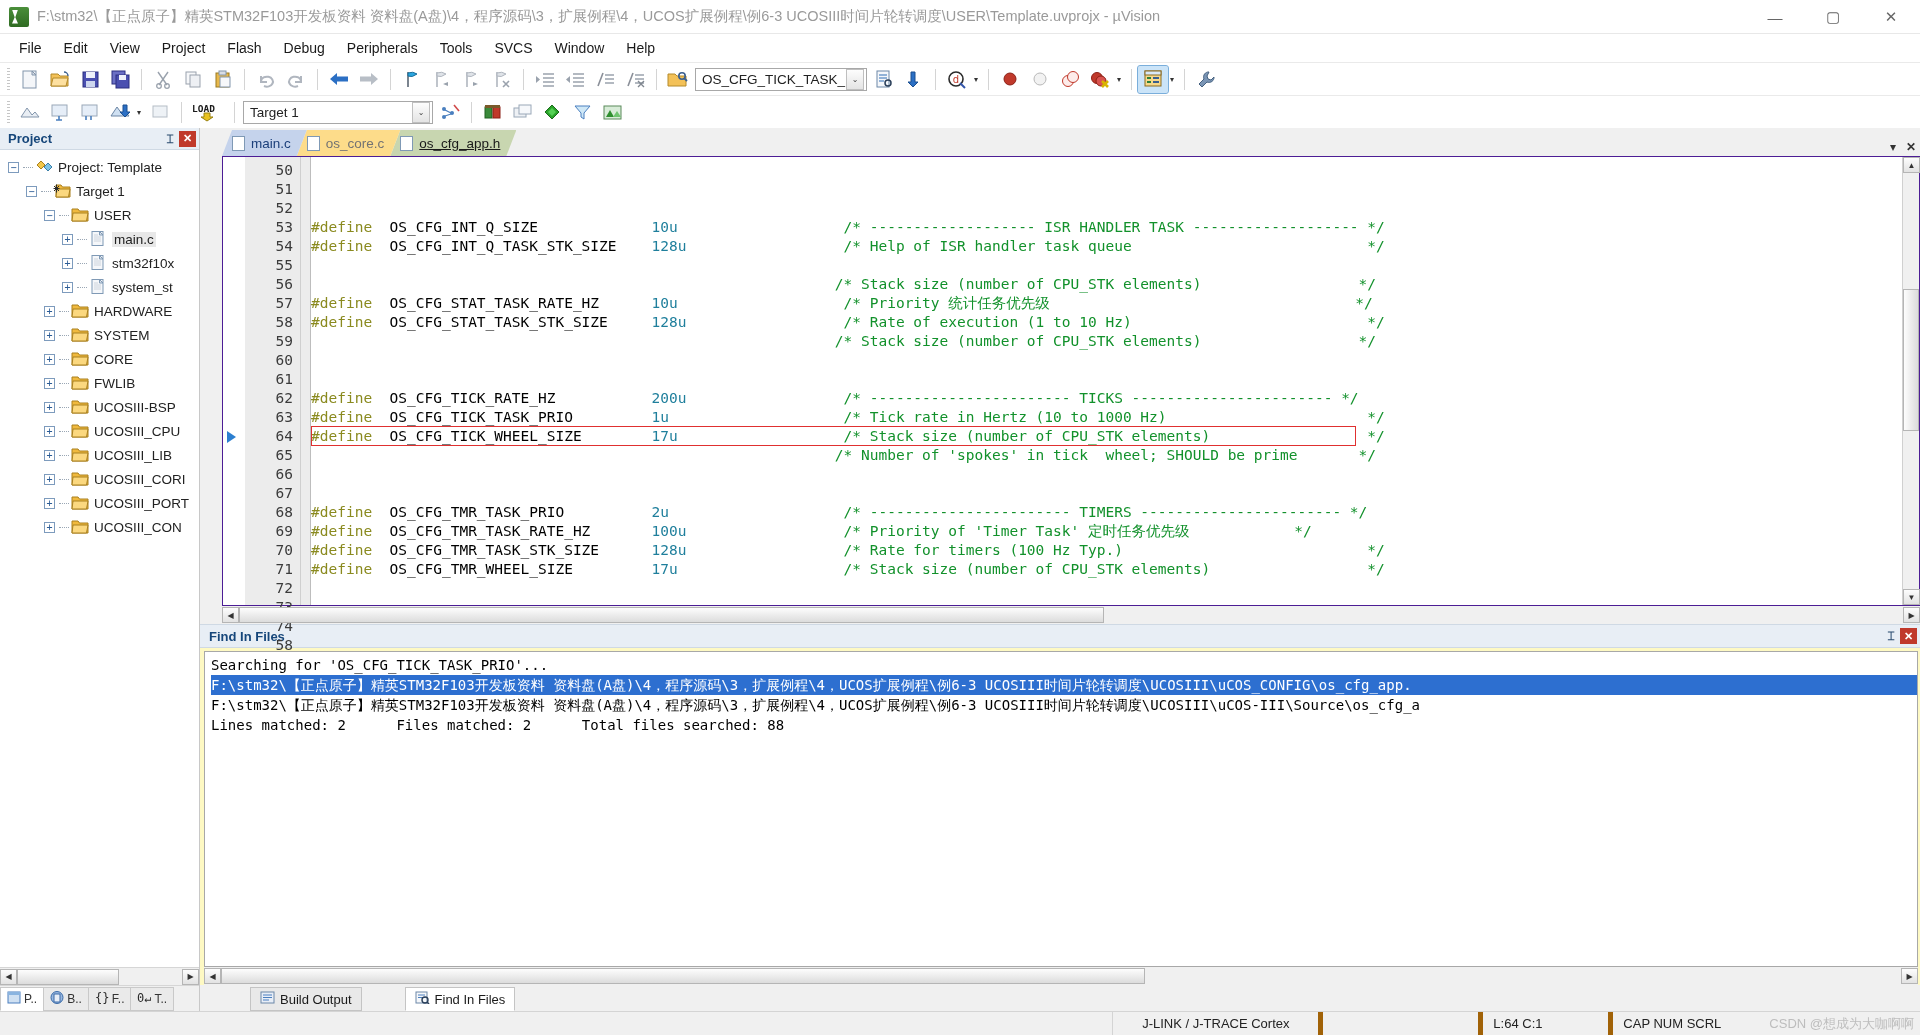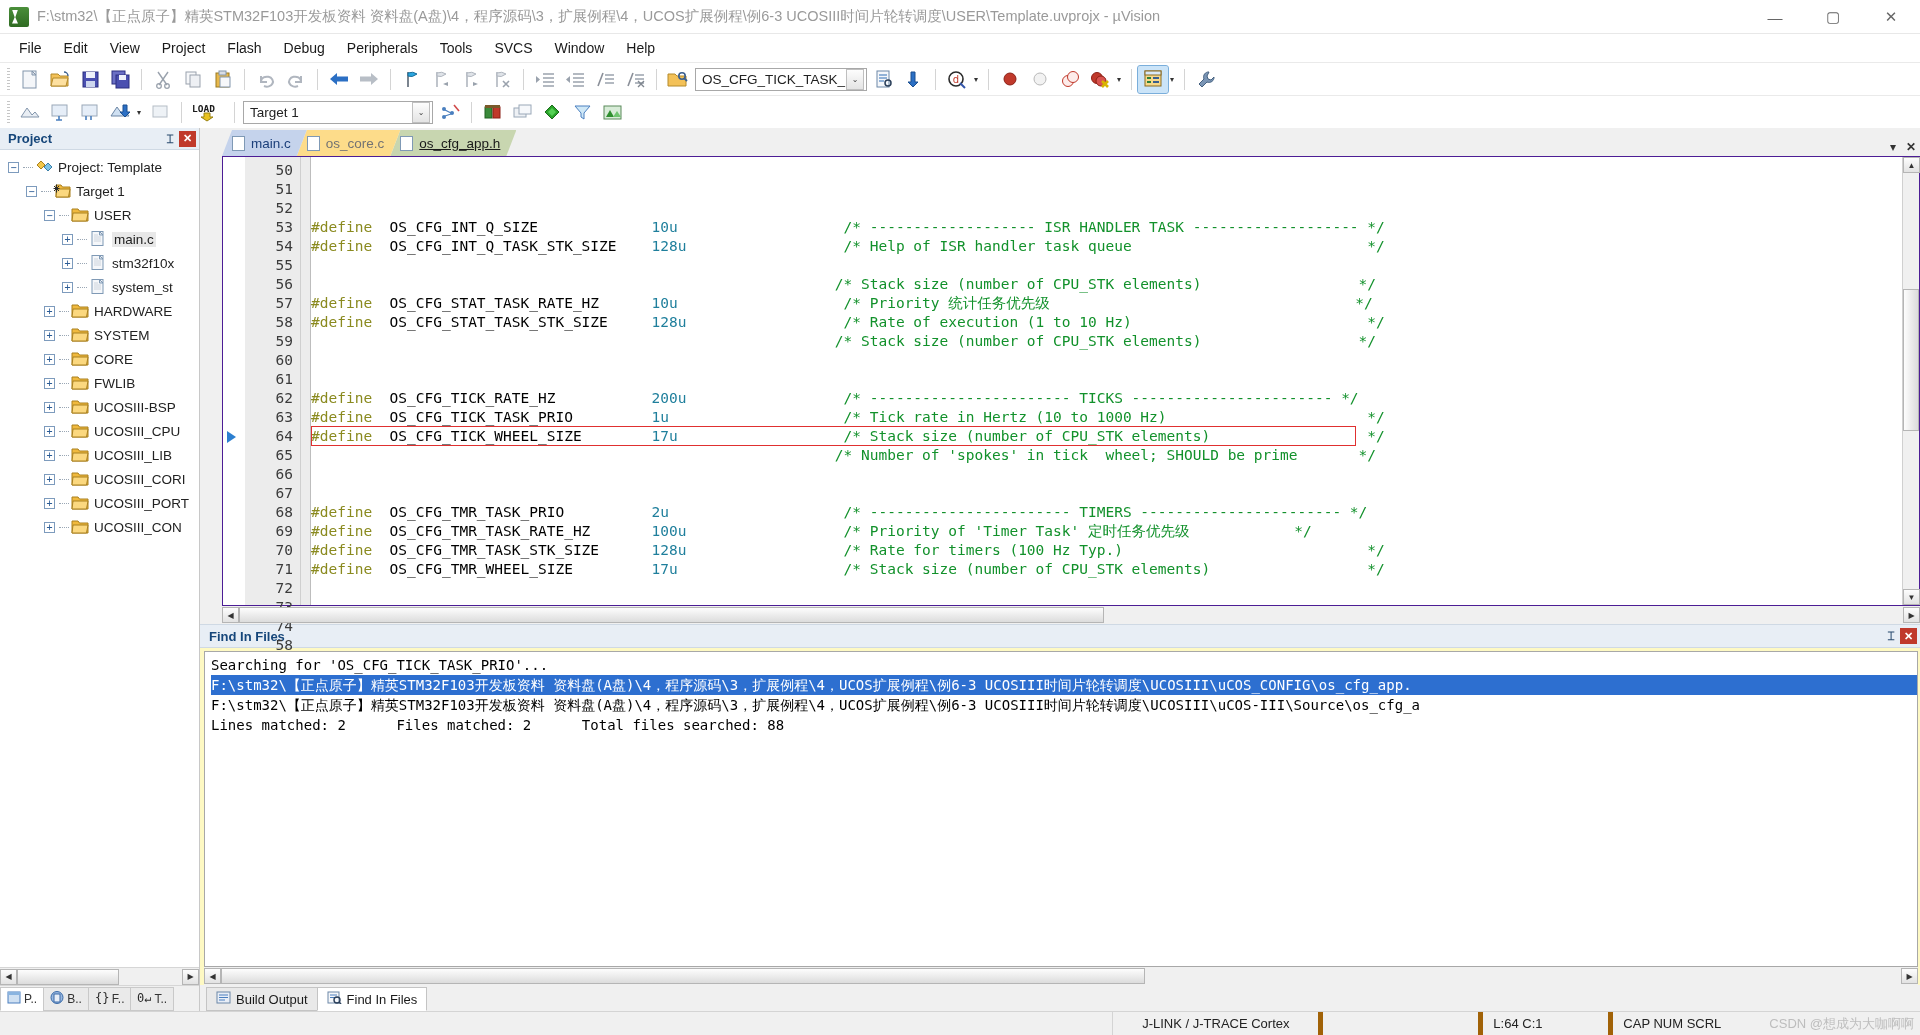--- a/index.html
+++ b/index.html
@@ -201,21 +201,21 @@
     height: 20px; line-height: 20px; white-space: pre; font-family: "DejaVu Sans Mono", monospace;
     font-size: 14px; color: #000;
   }
   .fline.sel { background: #2d6fd0; color: #fff; }
   .fif-hscroll { height: 18px; background: #f0f0f0; display: flex; align-items: center; margin: 0 2px 0 4px; flex: none; }
 
   
   .bottom-tabs { height: 26px; background: #f0f0f0; display: flex; align-items: flex-end; padding-left: 6px; flex: none; }
   .btab {
     height: 24px; display: flex; align-items: center; gap: 5px; padding: 0 9px;
-    font-size: 13px; color: #1a1a1a; border: 1px solid #c4c4c4; background: #e9e9e9; margin-right: -1px;
+    font-size: 13px; color: #1a1a1a; border: 1px solid #c4c4c4; background: #e9e9e9; margin-right: -1px; margin-left: 44px;
   }
   .btab.active { background: #fff; border-bottom-color: #fff; font-weight: normal; }
 
   
   .statusbar {
     height: 24px; background: #f0f0f0; border-top: 1px solid #d4d4d4; display: flex;
     align-items: center; font-size: 13px; color: #222; flex: none;
   }
   .sb-cell { height: 24px; display: flex; align-items: center; padding: 0 10px; border-right: 5px solid #a16207; }
   .sb-grow { flex: 1; border-right: 1px solid #d4d4d4; height: 24px; }

